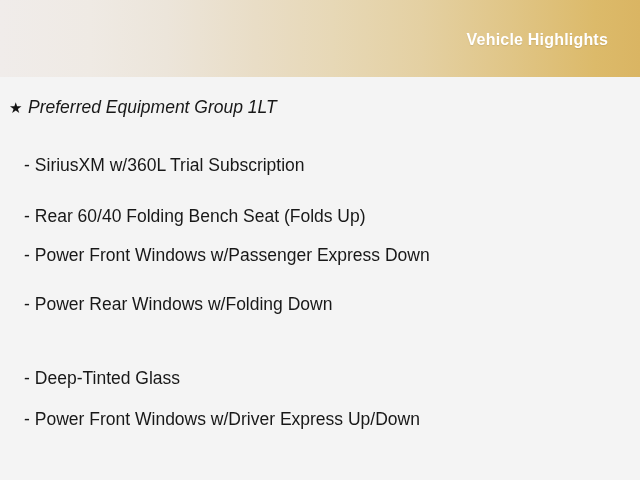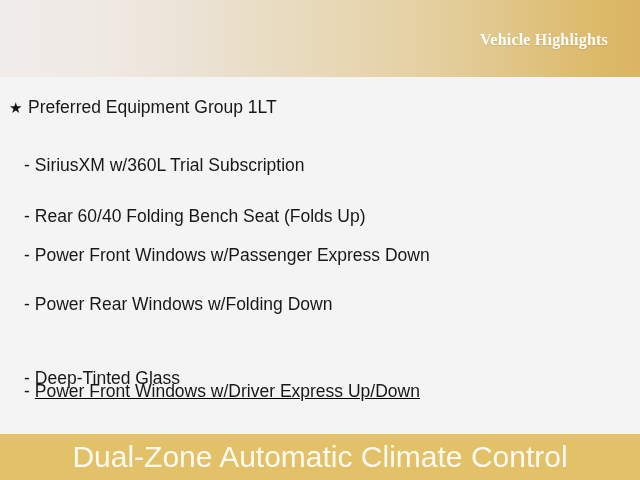--- a/index.html
+++ b/index.html
@@ -35,21 +35,20 @@
         #f0ecea 0%,
         #efeae4 14%,
         #ece5da 26%,
         #e9ddc6 40%,
         #e7d8b6 52%,
         #e4d0a2 66%,
         #e0c586 80%,
         #dcba6a 93%,
         #dab563 100%);
     box-sizing: border-box;
-    font-family: Liberation Serif, serif;
   }
 
   #header-title {
     position: absolute;
     right: 32px;
     top: 31px;
     font-size: 16px;
     font-weight: bold;
     color: #ffffff;
     letter-spacing: 0.2px;
@@ -99,20 +98,21 @@
 
   .feature-label {
     font-size: 17.5px;
     color: #181818;
     line-height: 1.2;
     white-space: nowrap;
   }
 
   .feature-row.primary .feature-label {
     font-size: 17.5px;
+    font-style: italic;
   }
 
   .dash-mark {
     display: inline-block;
     margin-right: 5px;
   }
 
   
   #footer-band {
     position: absolute;
@@ -165,23 +165,20 @@
     </div>
 
     <div class="feature-row sub" style="top:211px;">
       <span class="feature-label"><span class="dash-mark">-</span><span>Power Rear Windows w/Folding Down</span></span>
     </div>
 
     <div class="feature-row sub" style="top:260px;margin-top:25px;">
       <span class="feature-label"><span class="dash-mark">-</span><span>Deep-Tinted Glass</span></span>
     </div>
 
-    <div class="feature-row sub" style="top:298px;text-decoration:underline;">
+    <div class="feature-row sub" style="top:326px;">
       <span class="feature-label"><span class="dash-mark">-</span><span>Power Front Windows w/Driver Express Up/Down</span></span>
     </div>
 
   </div>
 
-  <div id="footer-band">
-    <div id="footer-caption">Dual-Zone Automatic Climate Control</div>
-  </div>
 
 </div>
 
 </body></html>

